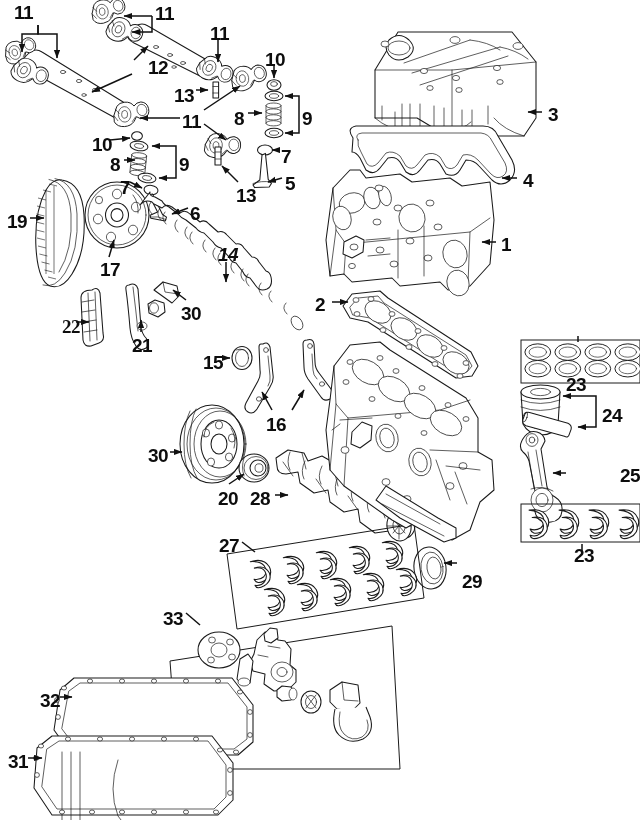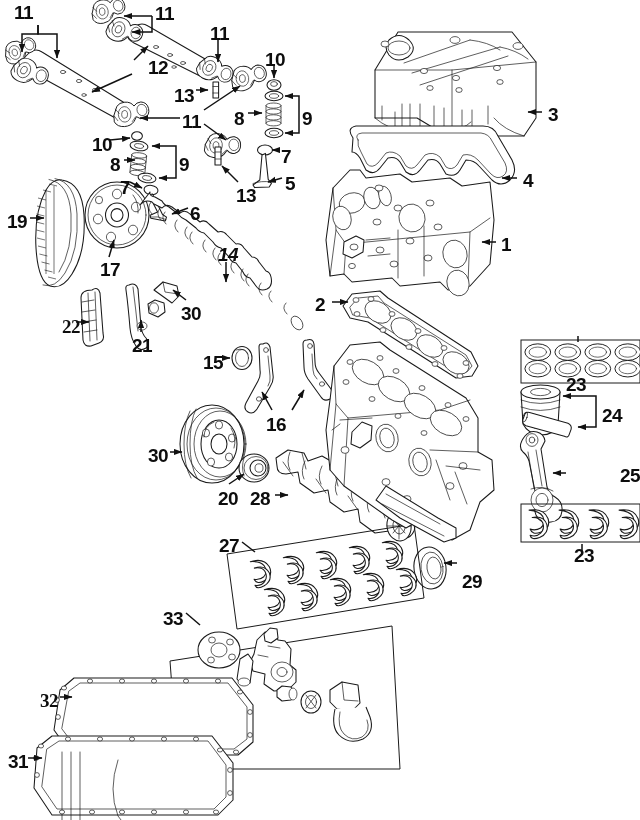--- a/index.html
+++ b/index.html
@@ -736,21 +736,21 @@
 <div class="cal" style="left:181px;top:304px;">30</div>
 <div class="cal" style="left:62px;top:317px;font-family:Liberation Serif, serif;">22</div>
 <div class="cal" style="left:132px;top:336px;">21</div>
 <div class="cal" style="left:203px;top:353px;">15</div>
 <div class="cal" style="left:266px;top:415px;">16</div>
 <div class="cal" style="left:148px;top:446px;">30</div>
 <div class="cal" style="left:218px;top:489px;">20</div>
 <div class="cal" style="left:250px;top:489px;">28</div>
 <div class="cal" style="left:219px;top:536px;">27</div>
 <div class="cal" style="left:163px;top:609px;">33</div>
-<div class="cal" style="left:40px;top:691px;font-family:Liberation Serif, serif;">32</div>
+<div class="cal" style="left:40px;top:691px;">32</div>
 <div class="cal" style="left:8px;top:752px;">31</div>
 <div class="cal" style="left:548px;top:105px;">3</div>
 <div class="cal" style="left:523px;top:171px;">4</div>
 <div class="cal" style="left:501px;top:235px;">1</div>
 <div class="cal" style="left:315px;top:295px;">2</div>
 <div class="cal" style="left:566px;top:335px;margin-top:40px;">23</div>
 <div class="cal" style="left:602px;top:406px;">24</div>
 <div class="cal" style="left:572px;top:466px;margin-left:48px;">25</div>
 <div class="cal" style="left:574px;top:546px;">23</div>
 <div class="cal" style="left:462px;top:556px;margin-top:16px;">29</div>

